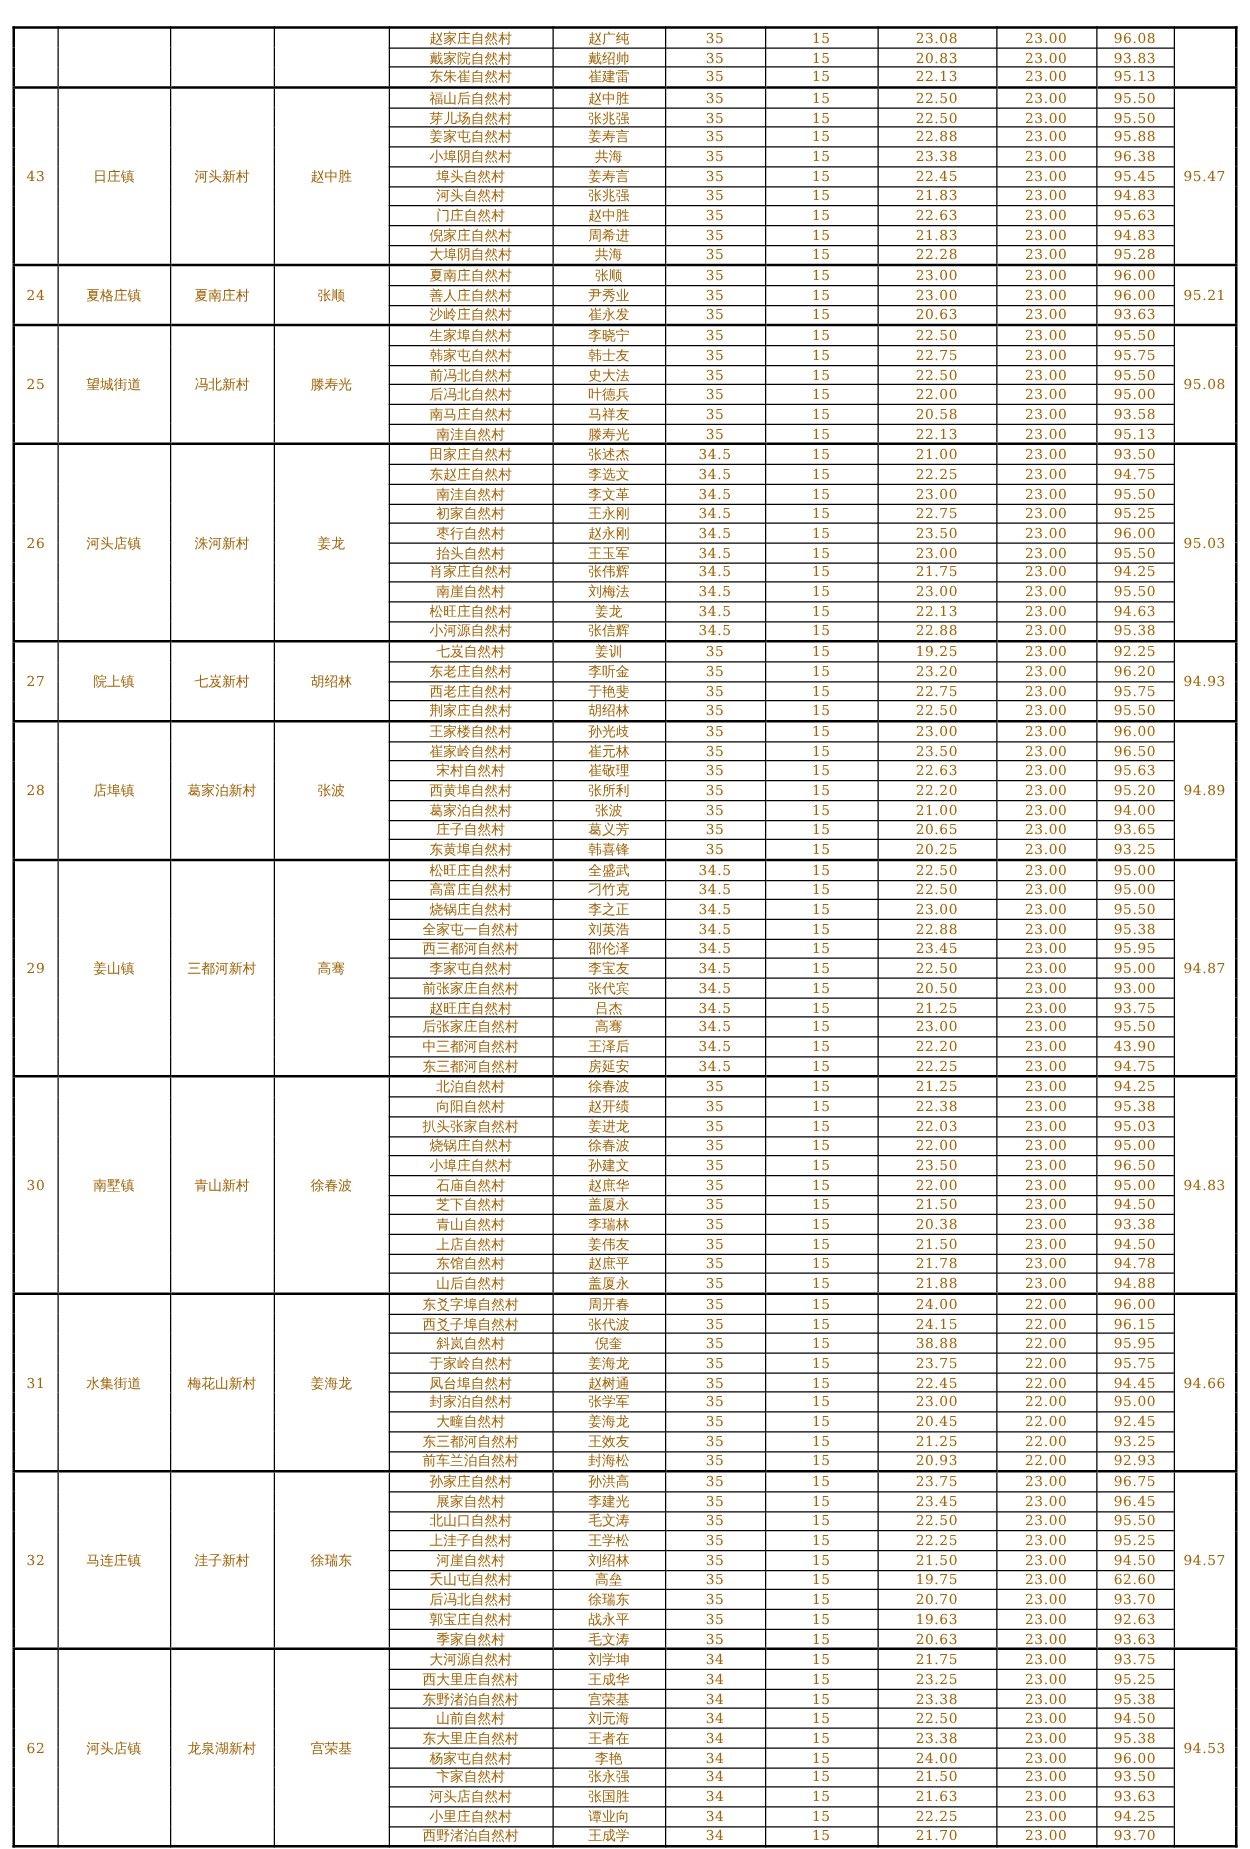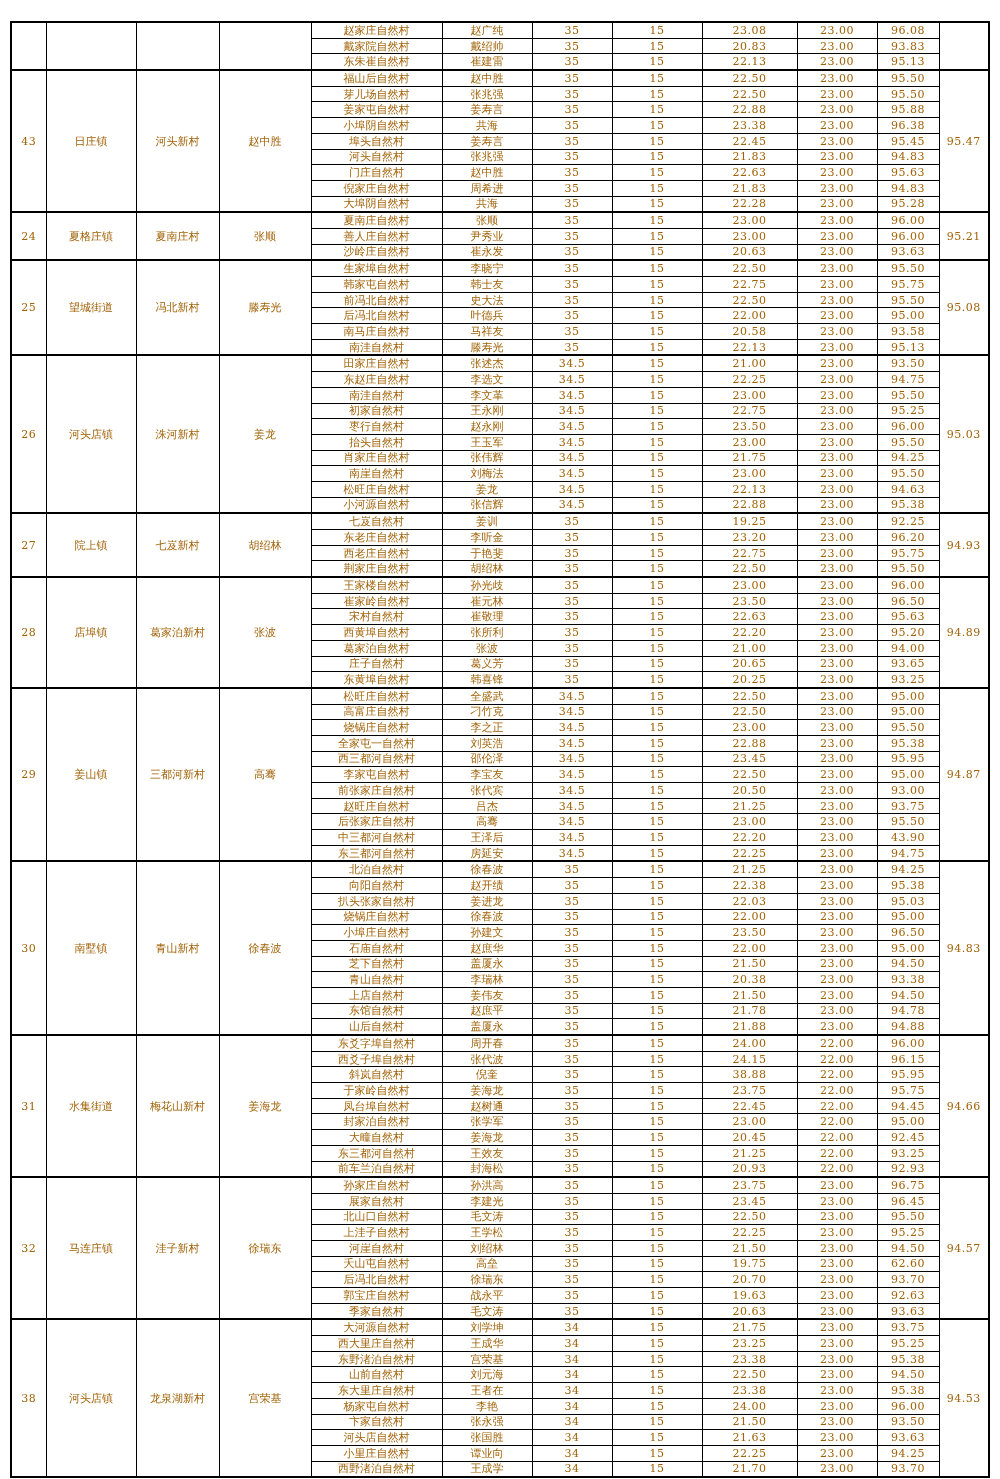--- a/index.html
+++ b/index.html
@@ -842,21 +842,21 @@
         <tr>
           <td>季家自然村</td>
           <td>毛文涛</td>
           <td class="num">35</td>
           <td class="num">15</td>
           <td class="num">20.63</td>
           <td class="num">23.00</td>
           <td class="num">93.63</td>
         </tr>
         <tr class="group-start">
-          <td class="num" rowspan="10">38</td>
+          <td class="num" rowspan="10">62</td>
           <td rowspan="10">河头店镇</td>
           <td rowspan="10">龙泉湖新村</td>
           <td rowspan="10">宫荣基</td>
           <td>大河源自然村</td>
           <td>刘学坤</td>
           <td class="num">34</td>
           <td class="num">15</td>
           <td class="num">21.75</td>
           <td class="num">23.00</td>
           <td class="num">93.75</td>

